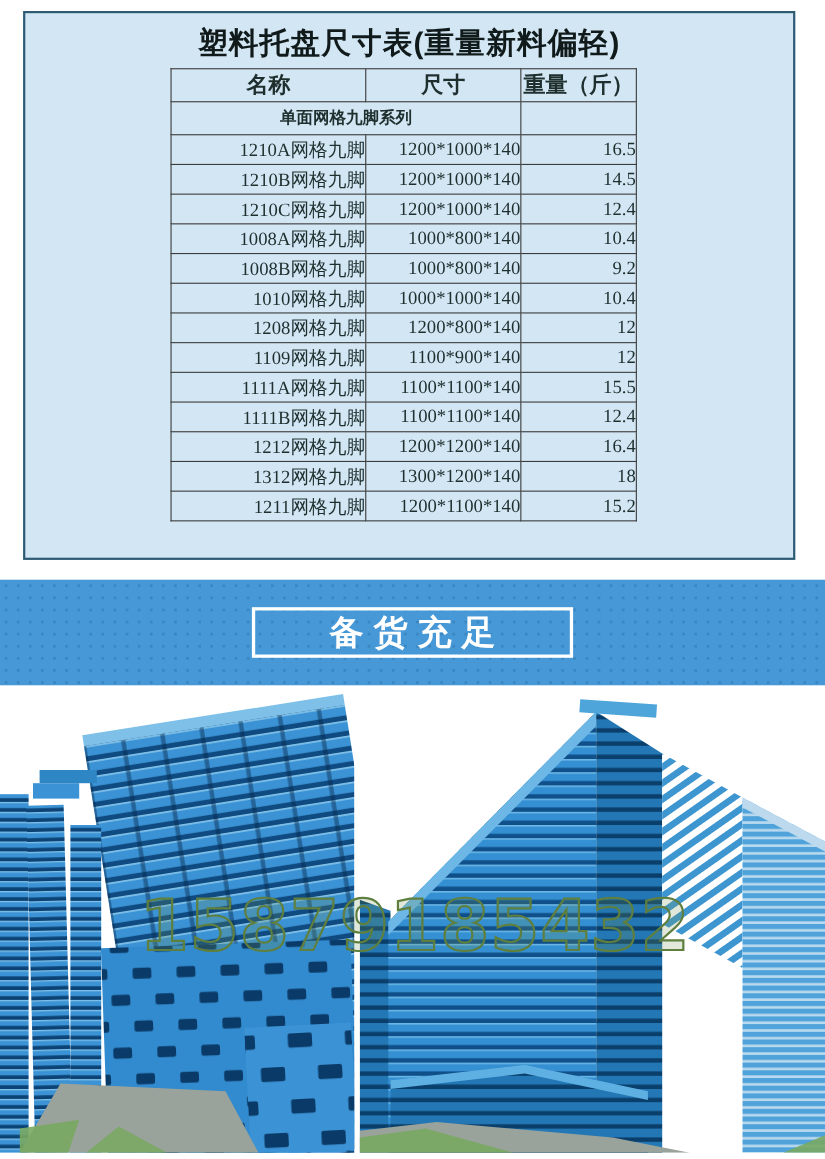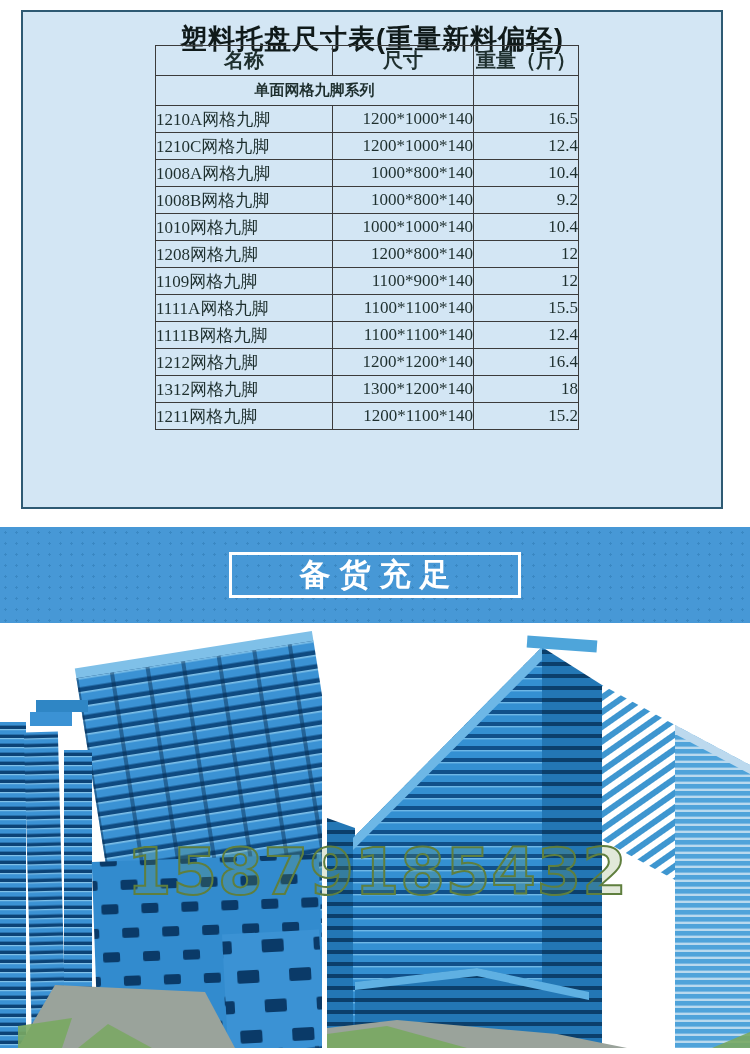--- a/index.html
+++ b/index.html
@@ -14,35 +14,35 @@
   .panel{
     position:absolute;left:21px;top:10px;width:702px;height:499px;
     box-sizing:border-box;border:2px solid #2e5a73;background:#d3e6f4;
   }
   .doc-title{
     margin-top:9px;text-align:center;
     font-size:27px;font-weight:bold;color:#101a1a;letter-spacing:1px;
     font-family:"Liberation Sans","DejaVu Sans",sans-serif;
   }
   table.spec{
-    position:absolute;left:155px;top:45px;width:423px;
+    position:absolute;left:155px;top:62px;width:423px;
     border-collapse:collapse;table-layout:fixed;
   }
   table.spec td,table.spec th{
     border:1px solid #3b3b3b;padding:0;color:#1e2f2e;overflow:hidden;white-space:nowrap;
   }
   tr.hdr{height:30px;}
   tr.hdr th{font-size:20px;font-weight:600;text-align:center;
     font-family:"Liberation Sans","DejaVu Sans",sans-serif;}
   tr.section{height:30px;}
   tr.section td{font-size:15px;font-weight:600;text-align:center;
     font-family:"Liberation Sans","DejaVu Sans",sans-serif;}
   tr.data{height:27px;}
   tr.data td{font-size:17px;font-family:"Liberation Serif","DejaVu Serif",serif;}
-  td.c-name{text-align:left;padding-left:8px;}
+  td.c-name{text-align:right;padding-left:8px;}
   td.c-size{text-align:right;padding-left:8px;}
   td.c-weight{text-align:right;padding-right:7px;}
 
   
   .band{
     position:absolute;left:0;top:527px;width:750px;height:96px;
     background-color:#4798d6;
     background-image:radial-gradient(#3a88c3 1.2px,transparent 1.3px);
     background-size:11px 11px;
     text-align:right;
@@ -57,21 +57,20 @@
 
   
   .photo{position:absolute;top:630px;height:418px;background:#fff;}
   #photoL{left:0;width:322px;}
   #photoR{left:327px;width:423px;}
   .watermark{
     position:absolute;left:127px;top:806px;z-index:6;
     font-size:64px;font-weight:800;letter-spacing:1px;
     font-family:"DejaVu Sans","Liberation Sans",sans-serif;
     color:rgba(120,150,80,0.22);
-    margin-top:29px;
     -webkit-text-stroke:2px #5f7f3e;
   }
 </style>
 </head>
 <body>
 
 <div id="stage">
 
   <div class="panel">
     <div class="doc-title">塑料托盘尺寸表(重量新料偏轻)</div>
@@ -92,20 +91,25 @@
       <tr class="section">
         <td colspan="2">单面网格九脚系列</td>
         <td></td>
       </tr>
     <tr class="data">
       <td class="c-name">1210A网格九脚</td>
       <td class="c-size">1200*1000*140</td>
       <td class="c-weight">16.5</td>
     </tr>
         <tr class="data">
+      <td class="c-name">1210B网格九脚</td>
+      <td class="c-size">1200*1000*140</td>
+      <td class="c-weight">14.5</td>
+    </tr>
+        <tr class="data">
       <td class="c-name">1210C网格九脚</td>
       <td class="c-size">1200*1000*140</td>
       <td class="c-weight">12.4</td>
     </tr>
         <tr class="data">
       <td class="c-name">1008A网格九脚</td>
       <td class="c-size">1000*800*140</td>
       <td class="c-weight">10.4</td>
     </tr>
         <tr class="data">

